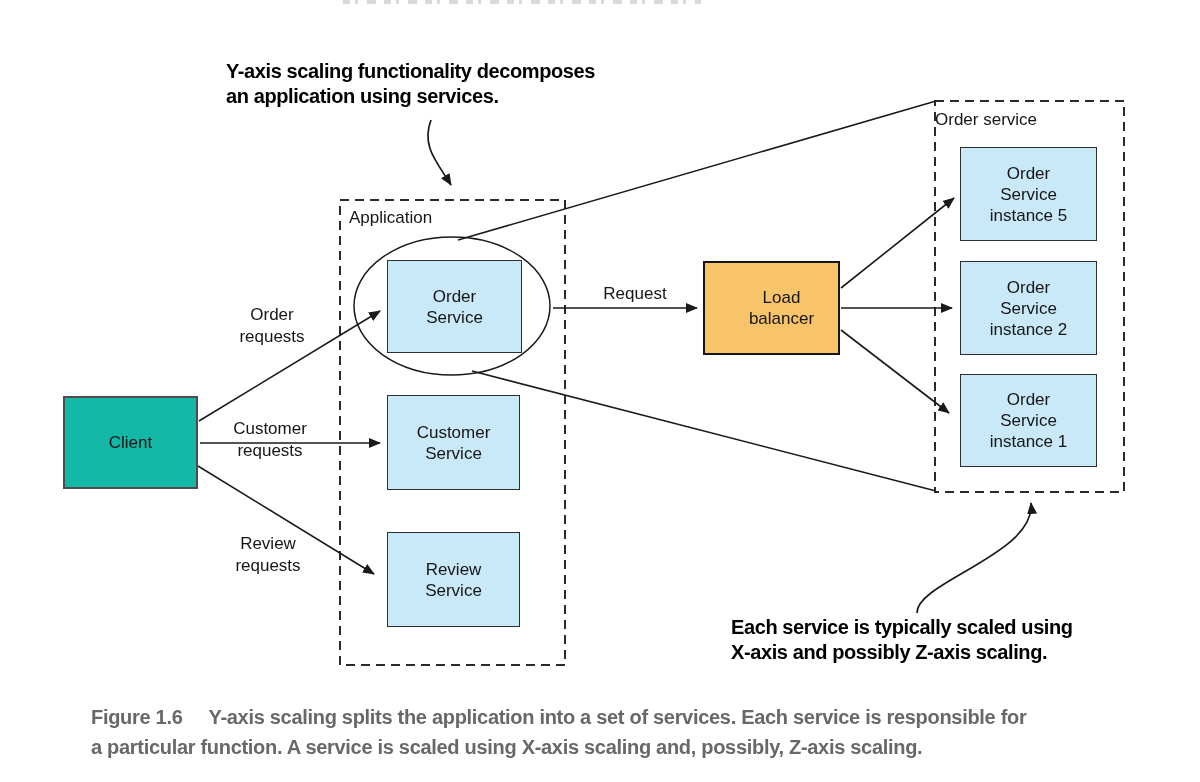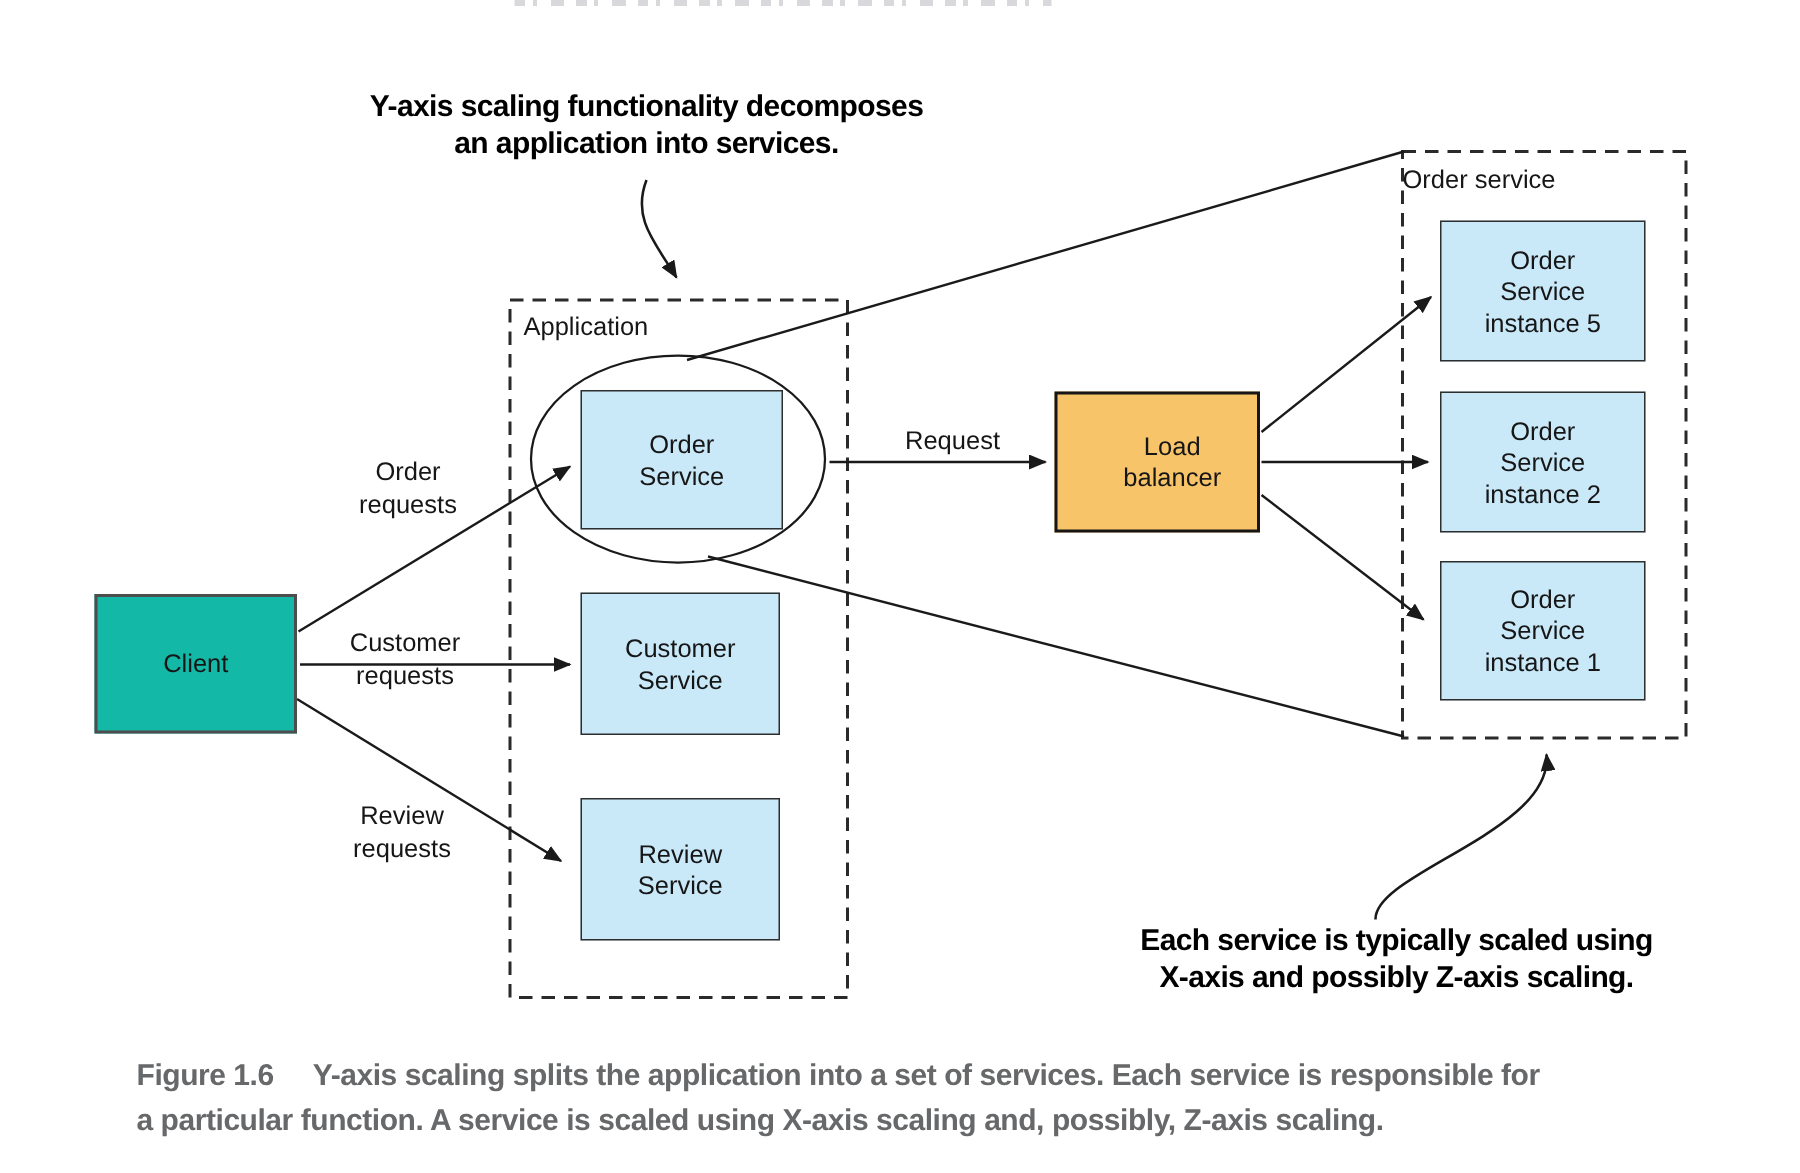--- a/index.html
+++ b/index.html
@@ -27,21 +27,21 @@
   .plain   { background:#14b8a6; border:2px solid #4d4d4d; }
   .lb      { background:#f7c46a; border:2px solid #161616;padding-left:20px; }
 
   
   .lbl { position:absolute; font-size:17px; color:#161616; }
   .edge-label { text-align:center; line-height:22px; }
 
   .annotation {
     position:absolute;
     font-weight:bold; font-size:20px; line-height:25px;
-    letter-spacing:-0.4px; text-align:center; color:#000;
+    letter-spacing:-0.4px; color:#000;
   }
 
   .caption {
     position:absolute; left:62px; top:702px; width:1110px;
     font-weight:bold; font-size:20px; line-height:30px;
     letter-spacing:-0.3px; color:#67686a;margin-left:29px;
   }
   .caption-label { display:inline-block; margin-right:26px; }
 
   .header-remnant {
@@ -84,21 +84,21 @@
     <line x1="841" y1="288" x2="954" y2="198" stroke="#1a1a1a" stroke-width="1.6" marker-end="url(#ah)"></line>
     <line x1="841" y1="308" x2="952" y2="308" stroke="#1a1a1a" stroke-width="1.6" marker-end="url(#ah)"></line>
     <line x1="841" y1="330" x2="949" y2="413" stroke="#1a1a1a" stroke-width="1.6" marker-end="url(#ah)"></line>
 
     <path d="M 431 120 C 421 146, 437 162, 451 185" fill="none" stroke="#1a1a1a" stroke-width="1.7" marker-end="url(#ah)"></path>
     <path d="M 917 613 C 916 582, 1036 554, 1031 503" fill="none" stroke="#1a1a1a" stroke-width="1.7" marker-end="url(#ah)"></path>
   </svg>
 
   <div class="annotation" style="left:226px; top:59px; width:410px;">
     <div>Y-axis scaling functionality decomposes</div>
-    <div>an application into services.</div>
+    <div>an application using services.</div>
   </div>
 
   <div class="lbl" style="left:349px; top:208px;">Application</div>
   <div class="lbl" style="left:935px; top:110px; width:189px; ">Order service</div>
 
   <div class="box plain" style="left:63px; top:396px; width:135px; height:93px;">
     <span>Client</span>
   </div>
 
   <div class="box service" style="left:387px; top:260px; width:135px; height:93px;">

